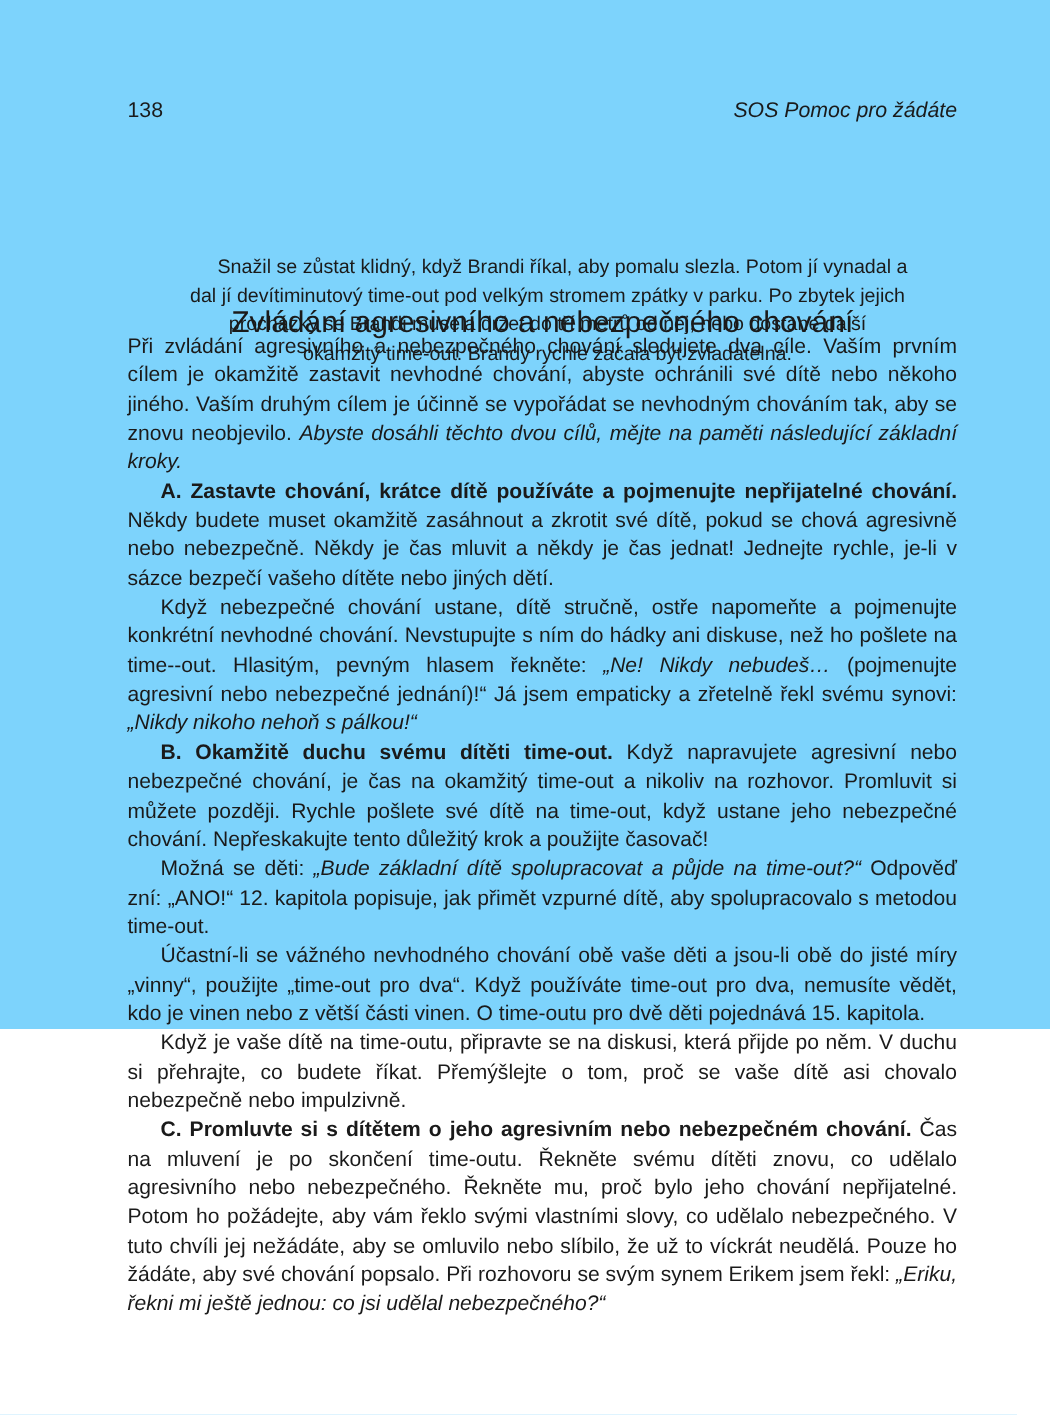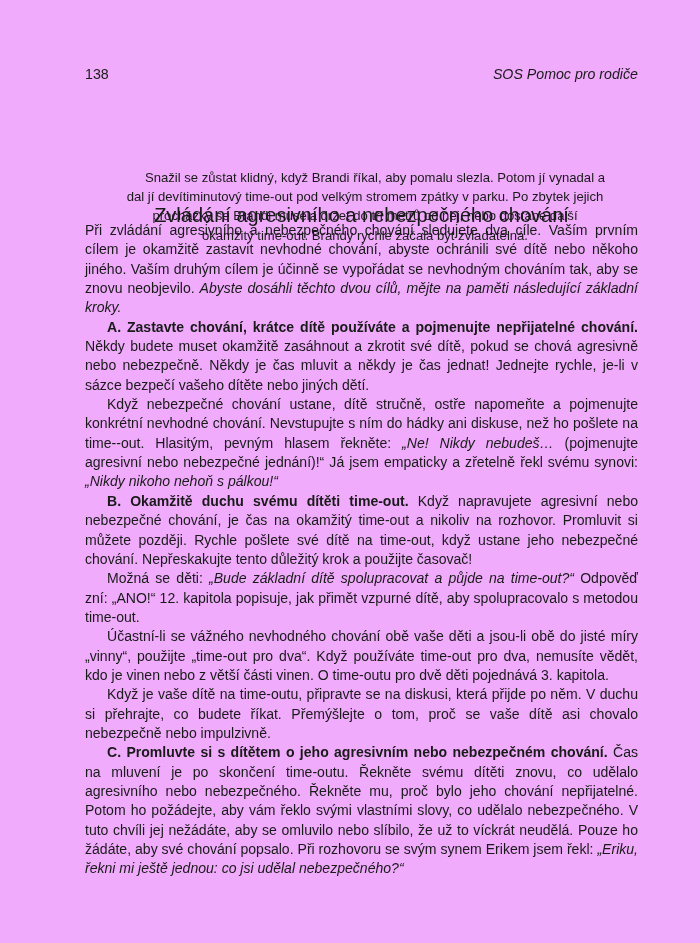--- a/index.html
+++ b/index.html
@@ -11,22 +11,22 @@
       width: 700px;
       height: 943px;
       position: relative;
       overflow: hidden;
       font-family: "Liberation Sans", sans-serif;
       color: #1a1a1a;
     }
     .page {
       position: absolute;
       left: 0; top: 0;
-      width: 700px; height: 943px;
-      background: #f0abfc;
+      width: 700px; height: 686px;
+      background: #7dd3fc;
     }
     .running-header {
       position: absolute;
       left: 85px;
       right: 62px;
       top: 64px;
       height: 20px;
       font-size: 14.2px;
       line-height: 20px;
     }
@@ -85,40 +85,40 @@
     .b { font-weight: bold; }
     .i { font-style: italic; }
   </style>
 </head>
 <body>
 
 <div class="page">
 
   <div class="running-header">
     <span class="page-number">138</span>
-    <span class="book-title">SOS Pomoc pro rodiče</span>
+    <span class="book-title">SOS Pomoc pro žádáte</span>
   </div>
 
   <div class="example-block">
     <p>Snažil se zůstat klidný, když Brandi říkal, aby pomalu slezla. Potom jí vynadal a dal jí devítiminutový time-out pod velkým stromem zpátky v parku. Po zbytek jejich procházky se Brandi musela držet do tří metrů od něj, nebo dostane další okamžitý time-out. Brandy rychle začala být zvladatelná.</p>
   </div>
 
   <h2 class="section-heading">Zvládání agresivního a nebezpečného chování</h2>
 
   <div class="body-text">
     <p class="first"><span>Při zvládání agresivního a nebezpečného chování sledujete dva cíle. Vaším prvním cílem je okamžitě zastavit nevhodné chování, abyste ochránili své dítě nebo někoho jiného. Vaším druhým cílem je účinně se vypořádat se nevhodným chováním tak, aby se znovu neobjevilo. </span><span class="i">Abyste dosáhli těchto dvou cílů, mějte na paměti následující základní kroky.</span></p>
 
     <p><span class="b">A. Zastavte chování, krátce dítě používáte a pojmenujte nepřijatelné chování.</span><span> Někdy budete muset okamžitě zasáhnout a zkrotit své dítě, pokud se chová agresivně nebo nebezpečně. Někdy je čas mluvit a někdy je čas jednat! Jednejte rychle, je-li v sázce bezpečí vašeho dítěte nebo jiných dětí.</span></p>
 
     <p><span>Když nebezpečné chování ustane, dítě stručně, ostře napomeňte a pojmenujte konkrétní nevhodné chování. Nevstupujte s ním do hádky ani diskuse, než ho pošlete na time--out. Hlasitým, pevným hlasem řekněte: </span><span class="i">„Ne! Nikdy nebudeš…</span><span> (pojmenujte agresivní nebo nebezpečné jednání)!“ Já jsem empaticky a zřetelně řekl svému synovi: </span><span class="i">„Nikdy nikoho nehoň s pálkou!“</span></p>
 
     <p><span class="b">B. Okamžitě duchu svému dítěti time-out.</span><span> Když napravujete agresivní nebo nebezpečné chování, je čas na okamžitý time-out a nikoliv na rozhovor. Promluvit si můžete později. Rychle pošlete své dítě na time-out, když ustane jeho nebezpečné chování. Nepřeskakujte tento důležitý krok a použijte časovač!</span></p>
 
     <p><span>Možná se děti: </span><span class="i">„Bude základní dítě spolupracovat a půjde na time-out?“</span><span> Odpověď zní: „ANO!“ 12. kapitola popisuje, jak přimět vzpurné dítě, aby spolupracovalo s metodou time-out.</span></p>
 
-    <p>Účastní-li se vážného nevhodného chování obě vaše děti a jsou-li obě do jisté míry „vinny“, použijte „time-out pro dva“. Když používáte time-out pro dva, nemusíte vědět, kdo je vinen nebo z větší části vinen. O time-outu pro dvě děti pojednává 3. kapitola.</p>
+    <p>Účastní-li se vážného nevhodného chování obě vaše děti a jsou-li obě do jisté míry „vinny“, použijte „time-out pro dva“. Když používáte time-out pro dva, nemusíte vědět, kdo je vinen nebo z větší části vinen. O time-outu pro dvě děti pojednává 15. kapitola.</p>
 
     <p>Když je vaše dítě na time-outu, připravte se na diskusi, která přijde po něm. V duchu si přehrajte, co budete říkat. Přemýšlejte o tom, proč se vaše dítě asi chovalo nebezpečně nebo impulzivně.</p>
 
     <p><span class="b">C. Promluvte si s dítětem o jeho agresivním nebo nebezpečném chování.</span><span> Čas na mluvení je po skončení time-outu. Řekněte svému dítěti znovu, co udělalo agresivního nebo nebezpečného. Řekněte mu, proč bylo jeho chování nepřijatelné. Potom ho požádejte, aby vám řeklo svými vlastními slovy, co udělalo nebezpečného. V tuto chvíli jej nežádáte, aby se omluvilo nebo slíbilo, že už to víckrát neudělá. Pouze ho žádáte, aby své chování popsalo. Při rozhovoru se svým synem Erikem jsem řekl: </span><span class="i">„Eriku, řekni mi ještě jednou: co jsi udělal nebezpečného?“</span></p>
   </div>
 
 </div>
 
 </body></html>

